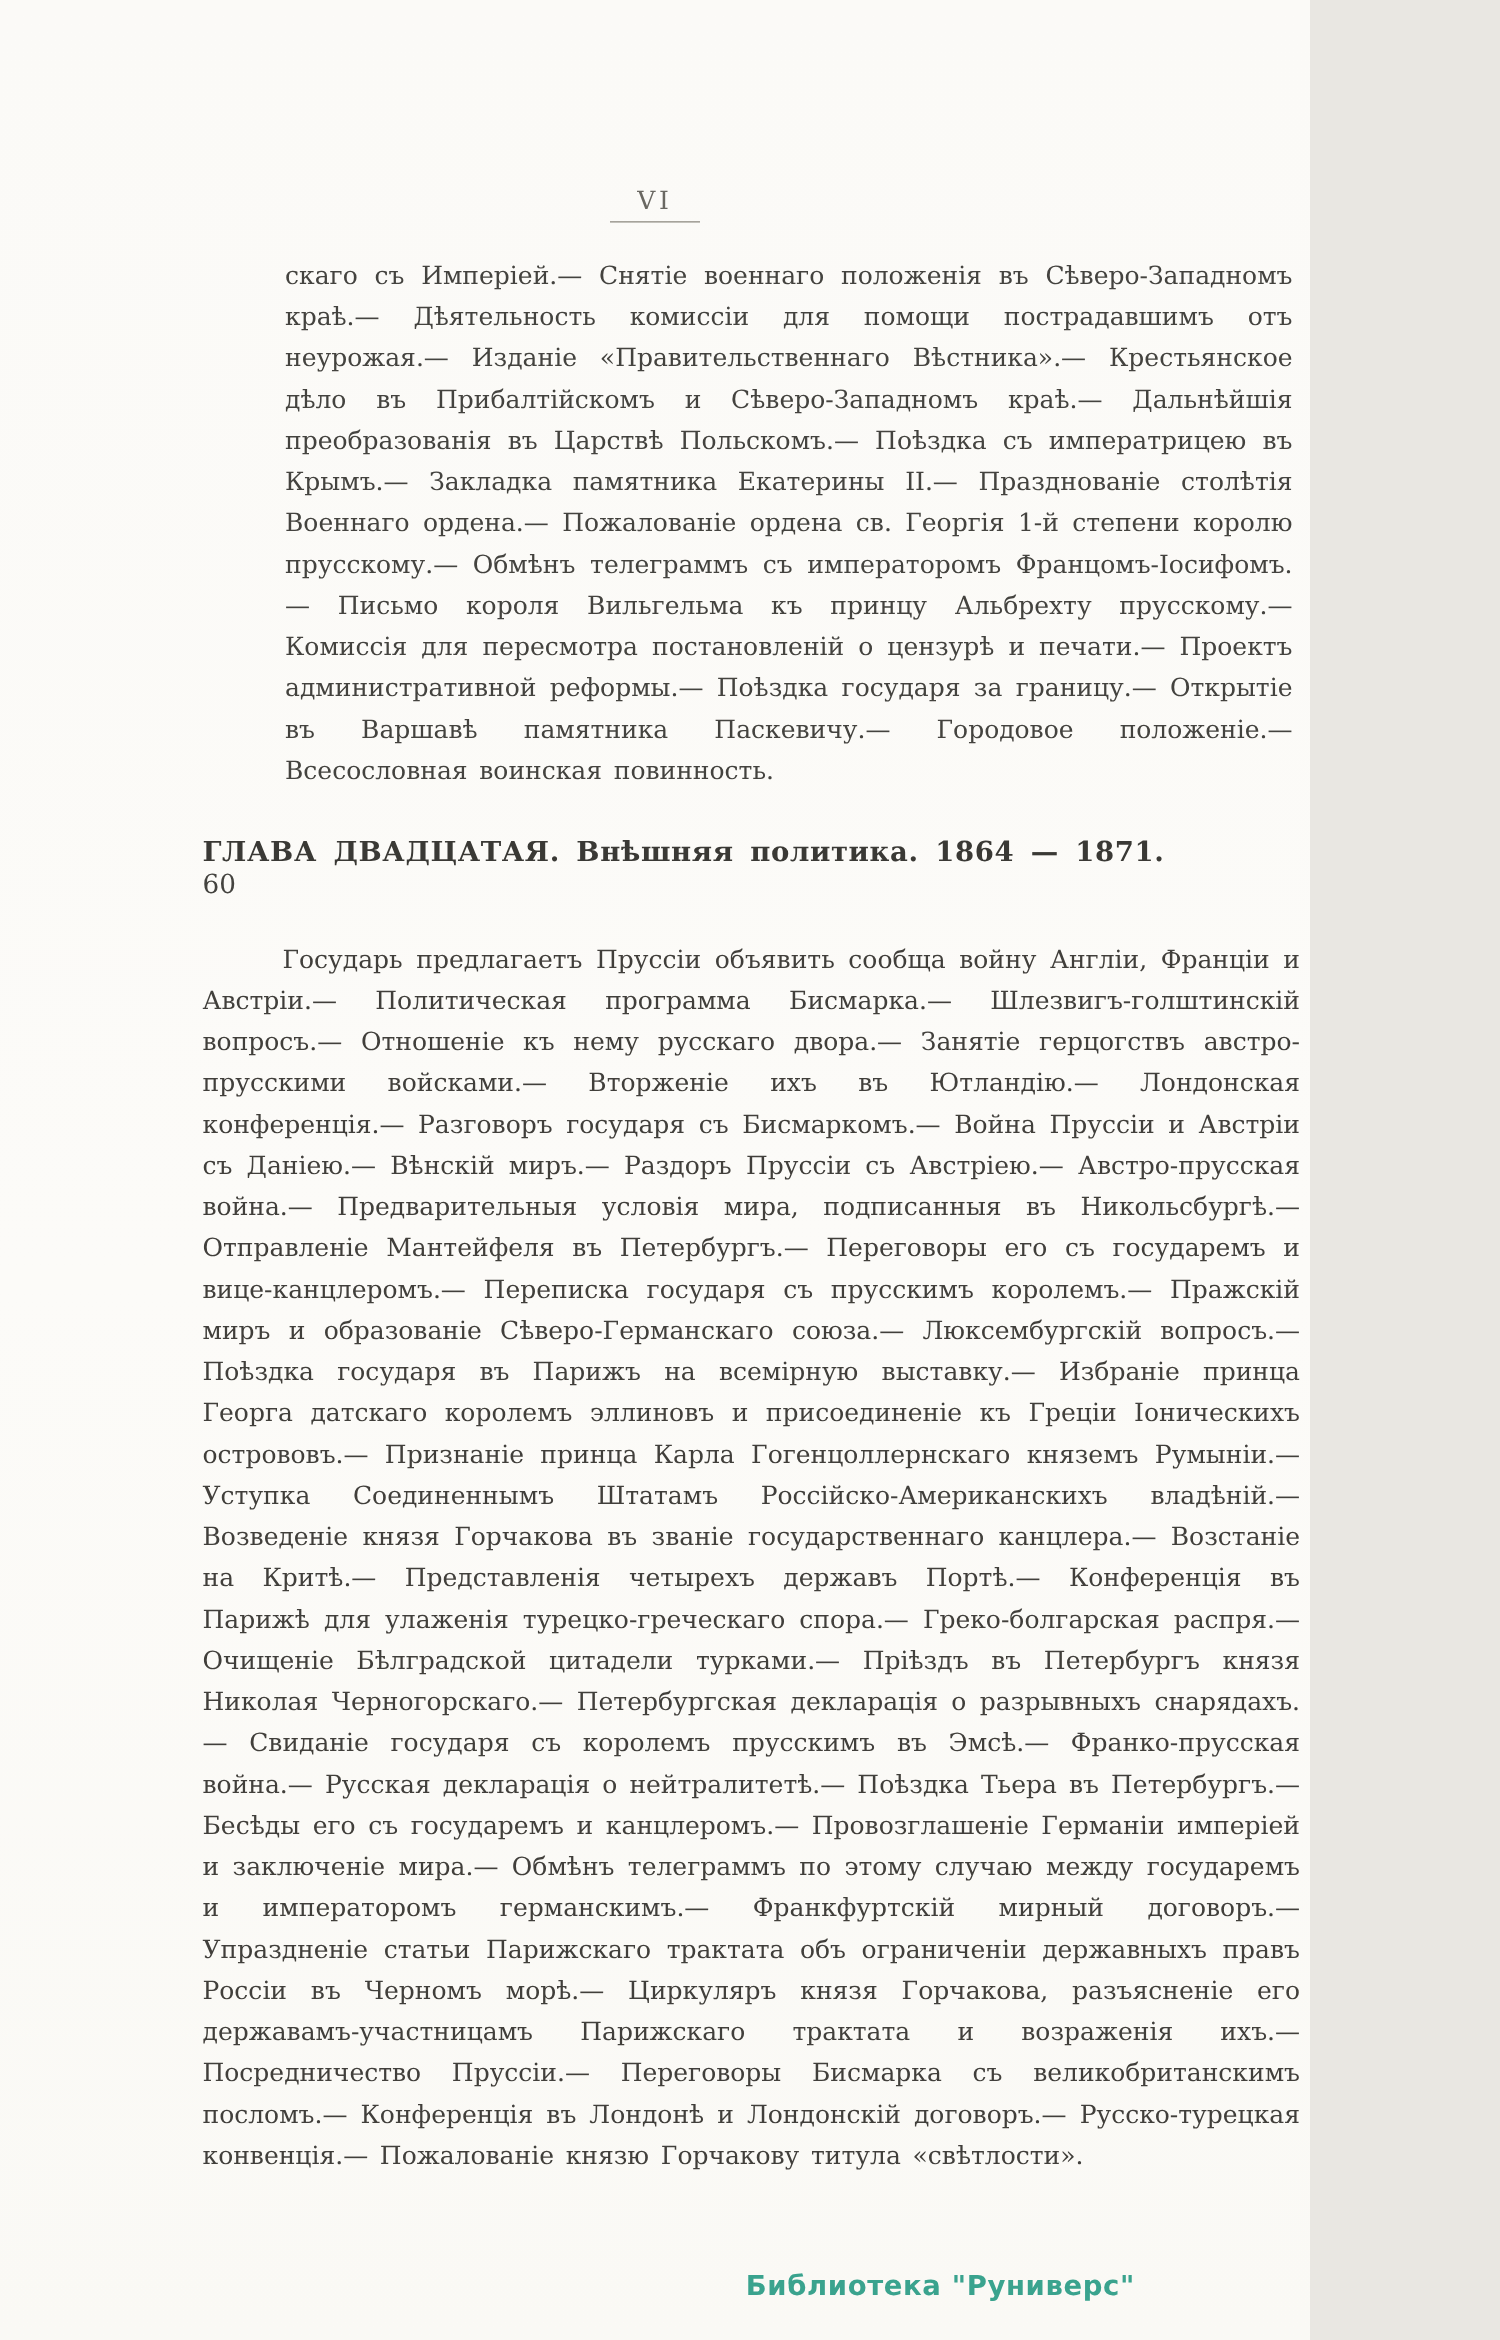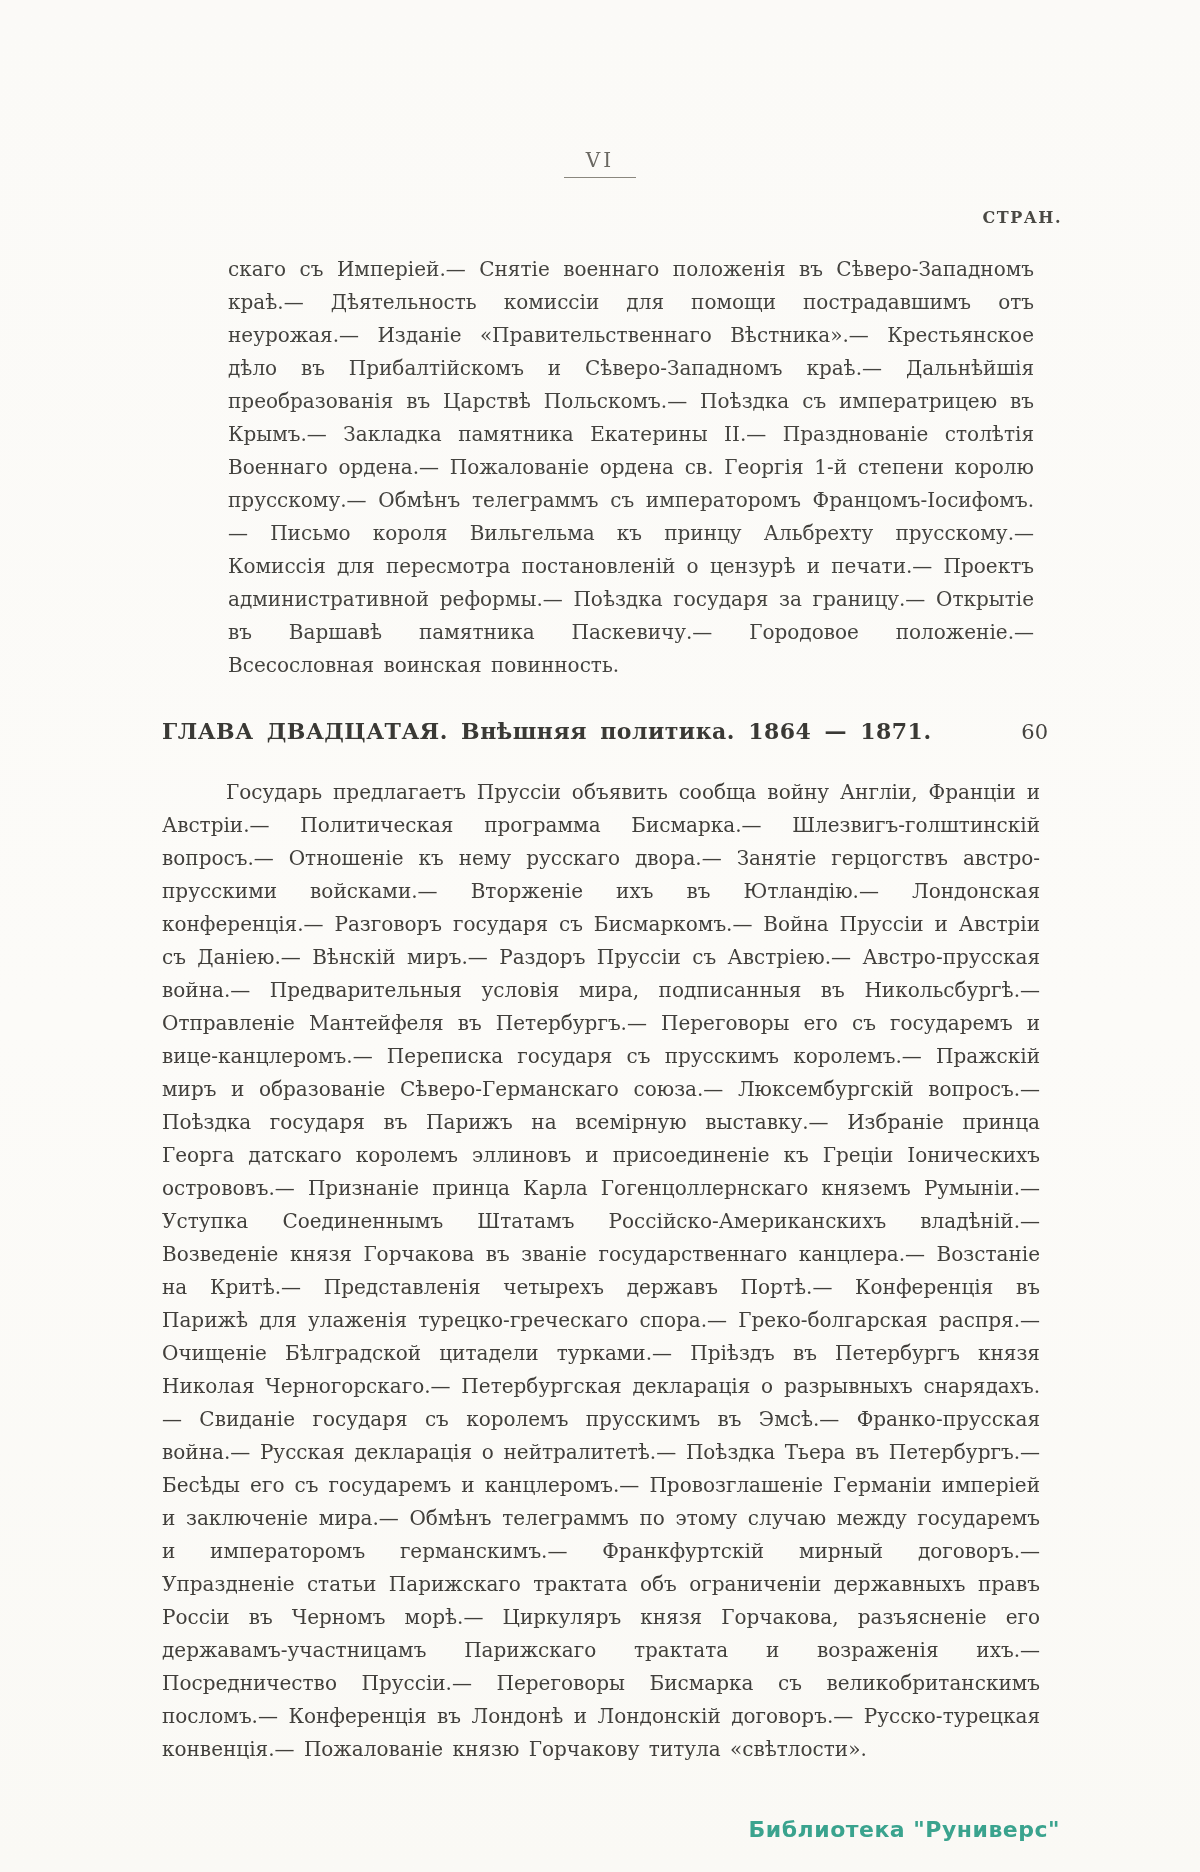--- a/index.html
+++ b/index.html
@@ -7,21 +7,21 @@
     padding: 0;
   }
   body {
     width: 1200px;
     height: 1872px;
     background: #e9e7e2;
     font-family: "DejaVu Serif", serif;
   }
   .page {
     position: relative;
-    width: 1200px;
+    width: 1048px;
     height: 1872px;
     background: linear-gradient(180deg, #fbfaf7 0%, #fcfbf8 55%, #faf9f5 100%);
     color: #3f3e3c;
     overflow: hidden;
     box-sizing: border-box;
   }
   .folio-wrap {
     padding-top: 148px;
     text-align: center;
   }
@@ -51,20 +51,21 @@
     text-align: justify;
     word-spacing: 3px;
     color: #44433f;
   }
   .chapter-row {
     display: flex;
     justify-content: space-between;
     align-items: baseline;
     margin: 36px 0 0 162px;
     width: 886px;
+    flex-direction: column;
   }
   .chapter-title {
     margin: 0;
     font-size: 22px;
     font-weight: bold;
     letter-spacing: 0.5px;
     word-spacing: 5px;
     color: #3a3935;
   }
   .chapter-page {
@@ -95,21 +96,20 @@
 </style>
 </head>
 <body>
 
 <div class="page">
 
   <div class="folio-wrap">
     <span class="folio">VI</span>
   </div>
 
-  <div class="col-header">СТРАН.</div>
 
   <p class="continuation">скаго съ Имперіей.— Снятіе военнаго положенія въ Сѣверо-Западномъ краѣ.— Дѣятельность комиссіи для помощи пострадавшимъ отъ неурожая.— Изданіе «Правительственнаго Вѣстника».— Крестьянское дѣло въ Прибалтійскомъ и Сѣверо-Западномъ краѣ.— Дальнѣйшія преобразованія въ Царствѣ Польскомъ.— Поѣздка съ императрицею въ Крымъ.— Закладка памятника Екатерины II.— Празднованіе столѣтія Военнаго ордена.— Пожалованіе ордена св. Георгія 1-й степени королю прусскому.— Обмѣнъ телеграммъ съ императоромъ Францомъ-Іосифомъ.— Письмо короля Вильгельма къ принцу Альбрехту прусскому.— Комиссія для пересмотра постановленій о цензурѣ и печати.— Проектъ административной реформы.— Поѣздка государя за границу.— Открытіе въ Варшавѣ памятника Паскевичу.— Городовое положеніе.— Всесословная воинская повинность.</p>
 
   <div class="chapter-row">
     <h2 class="chapter-title">ГЛАВА ДВАДЦАТАЯ. Внѣшняя политика. 1864 — 1871.</h2>
     <span class="chapter-page">60</span>
   </div>
 
   <p class="summary">Государь предлагаетъ Пруссіи объявить сообща войну Англіи, Франціи и Австріи.— Политическая программа Бисмарка.— Шлезвигъ-голштинскій вопросъ.— Отношеніе къ нему русскаго двора.— Занятіе герцогствъ австро-прусскими войсками.— Вторженіе ихъ въ Ютландію.— Лондонская конференція.— Разговоръ государя съ Бисмаркомъ.— Война Пруссіи и Австріи съ Даніею.— Вѣнскій миръ.— Раздоръ Пруссіи съ Австріею.— Австро-прусская война.— Предварительныя условія мира, подписанныя въ Никольсбургѣ.— Отправленіе Мантейфеля въ Петербургъ.— Переговоры его съ государемъ и вице-канцлеромъ.— Переписка государя съ прусскимъ королемъ.— Пражскій миръ и образованіе Сѣверо-Германскаго союза.— Люксембургскій вопросъ.— Поѣздка государя въ Парижъ на всемірную выставку.— Избраніе принца Георга датскаго королемъ эллиновъ и присоединеніе къ Греціи Іоническихъ острововъ.— Признаніе принца Карла Гогенцоллернскаго княземъ Румыніи.— Уступка Соединеннымъ Штатамъ Россійско-Американскихъ владѣній.— Возведеніе князя Горчакова въ званіе государственнаго канцлера.— Возстаніе на Критѣ.— Представленія четырехъ державъ Портѣ.— Конференція въ Парижѣ для улаженія турецко-греческаго спора.— Греко-болгарская распря.— Очищеніе Бѣлградской цитадели турками.— Пріѣздъ въ Петербургъ князя Николая Черногорскаго.— Петербургская декларація о разрывныхъ снарядахъ.— Свиданіе государя съ королемъ прусскимъ въ Эмсѣ.— Франко-прусская война.— Русская декларація о нейтралитетѣ.— Поѣздка Тьера въ Петербургъ.— Бесѣды его съ государемъ и канцлеромъ.— Провозглашеніе Германіи имперіей и заключеніе мира.— Обмѣнъ телеграммъ по этому случаю между государемъ и императоромъ германскимъ.— Франкфуртскій мирный договоръ.— Упраздненіе статьи Парижскаго трактата объ ограниченіи державныхъ правъ Россіи въ Черномъ морѣ.— Циркуляръ князя Горчакова, разъясненіе его державамъ-участницамъ Парижскаго трактата и возраженія ихъ.— Посредничество Пруссіи.— Переговоры Бисмарка съ великобританскимъ посломъ.— Конференція въ Лондонѣ и Лондонскій договоръ.— Русско-турецкая конвенція.— Пожалованіе князю Горчакову титула «свѣтлости».</p>
 

